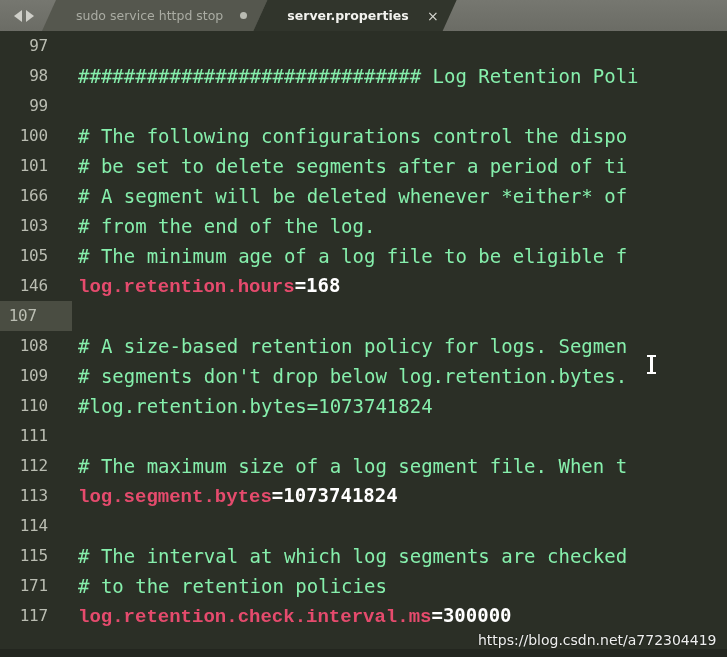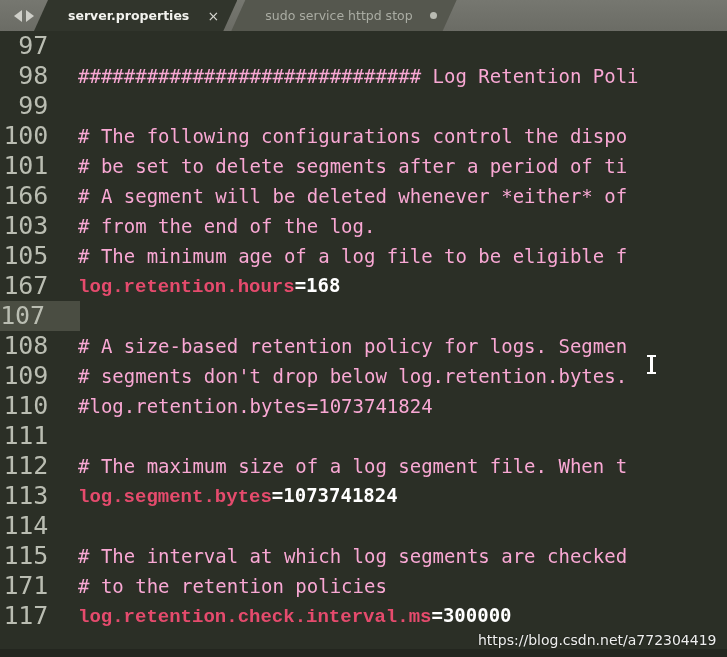--- a/index.html
+++ b/index.html
@@ -129,40 +129,39 @@
     font-size: 19px;
     line-height: 30px;
   }
   .gutter {
     flex: 0 0 auto;
     width: 56px;
     box-sizing: border-box;
     padding-right: 8px;
     text-align: right;
     color: #babdb2;
-    font-size: 25px;
+    font-size: 16px;
     letter-spacing: -0.2px;
   }
   .line.current .gutter {
     background: #4a4d42;
-    width: 80px;
+    width: 72px;
     padding-right: 35px;
-    text-align: center;
   }
   .line.current .code {
     background: #32362c;
     margin-left: -16px;
   }
   .code {
     flex: 1 1 auto;
     padding-left: 22px;
     color: #cfd2c4;
     overflow: hidden;
   }
-  .cm  { color: #f9a8d4; }            
+  .cm  { color: #86efac; }            
   .key { color: #e54b6d; font-weight: bold; font-family: Liberation Mono, monospace; }  
   .eq  { color: #ffffff; font-weight: bold; }
 
   
   .ibeam {
     position: absolute;
     left: 650px;
     top: 356px;
     width: 3px;
     height: 17px;
@@ -209,41 +208,41 @@
 </head>
 <body>
 
 <div id="app">
 
   <div class="tabbar">
     <div class="navarrows">
       <span class="tri left"></span>
       <span class="tri right"></span>
     </div>
+    <div class="tab inactive">
+      <span>sudo service httpd stop</span>
+      <span class="dot"></span>
+    </div>
     <div class="tab active">
       <span>server.properties</span>
       <span class="closex">×</span>
-    </div>
-    <div class="tab inactive">
-      <span>sudo service httpd stop</span>
-      <span class="dot"></span>
     </div>
     <div class="tabfill"></div>
   </div>
 
   <div class="editor" id="editor">
       <div class="line"><div class="gutter">97</div><div class="code"></div></div>
       <div class="line"><div class="gutter">98</div><div class="code"><span class="cm">############################## Log Retention Poli</span></div></div>
       <div class="line"><div class="gutter">99</div><div class="code"></div></div>
       <div class="line"><div class="gutter">100</div><div class="code"><span class="cm"># The following configurations control the dispo</span></div></div>
       <div class="line"><div class="gutter">101</div><div class="code"><span class="cm"># be set to delete segments after a period of ti</span></div></div>
       <div class="line"><div class="gutter">166</div><div class="code"><span class="cm"># A segment will be deleted whenever *either* of</span></div></div>
       <div class="line"><div class="gutter">103</div><div class="code"><span class="cm"># from the end of the log.</span></div></div>
       <div class="line"><div class="gutter">105</div><div class="code"><span class="cm"># The minimum age of a log file to be eligible f</span></div></div>
-      <div class="line"><div class="gutter">167</div><div class="code"><span class="key">log.retention.hours</span><span class="eq">=168</span></div></div>
+      <div class="line"><div class="gutter">146</div><div class="code"><span class="key">log.retention.hours</span><span class="eq">=168</span></div></div>
       <div class="line current"><div class="gutter">107</div><div class="code"></div></div>
       <div class="line"><div class="gutter">108</div><div class="code"><span class="cm"># A size-based retention policy for logs. Segmen</span></div></div>
       <div class="line"><div class="gutter">109</div><div class="code"><span class="cm"># segments don't drop below log.retention.bytes.</span></div></div>
       <div class="line"><div class="gutter">110</div><div class="code"><span class="cm">#log.retention.bytes=1073741824</span></div></div>
       <div class="line"><div class="gutter">111</div><div class="code"></div></div>
       <div class="line"><div class="gutter">112</div><div class="code"><span class="cm"># The maximum size of a log segment file. When t</span></div></div>
       <div class="line"><div class="gutter">113</div><div class="code"><span class="key">log.segment.bytes</span><span class="eq">=1073741824</span></div></div>
       <div class="line"><div class="gutter">114</div><div class="code"></div></div>
       <div class="line"><div class="gutter">115</div><div class="code"><span class="cm"># The interval at which log segments are checked</span></div></div>
       <div class="line"><div class="gutter">171</div><div class="code"><span class="cm"># to the retention policies</span></div></div>

